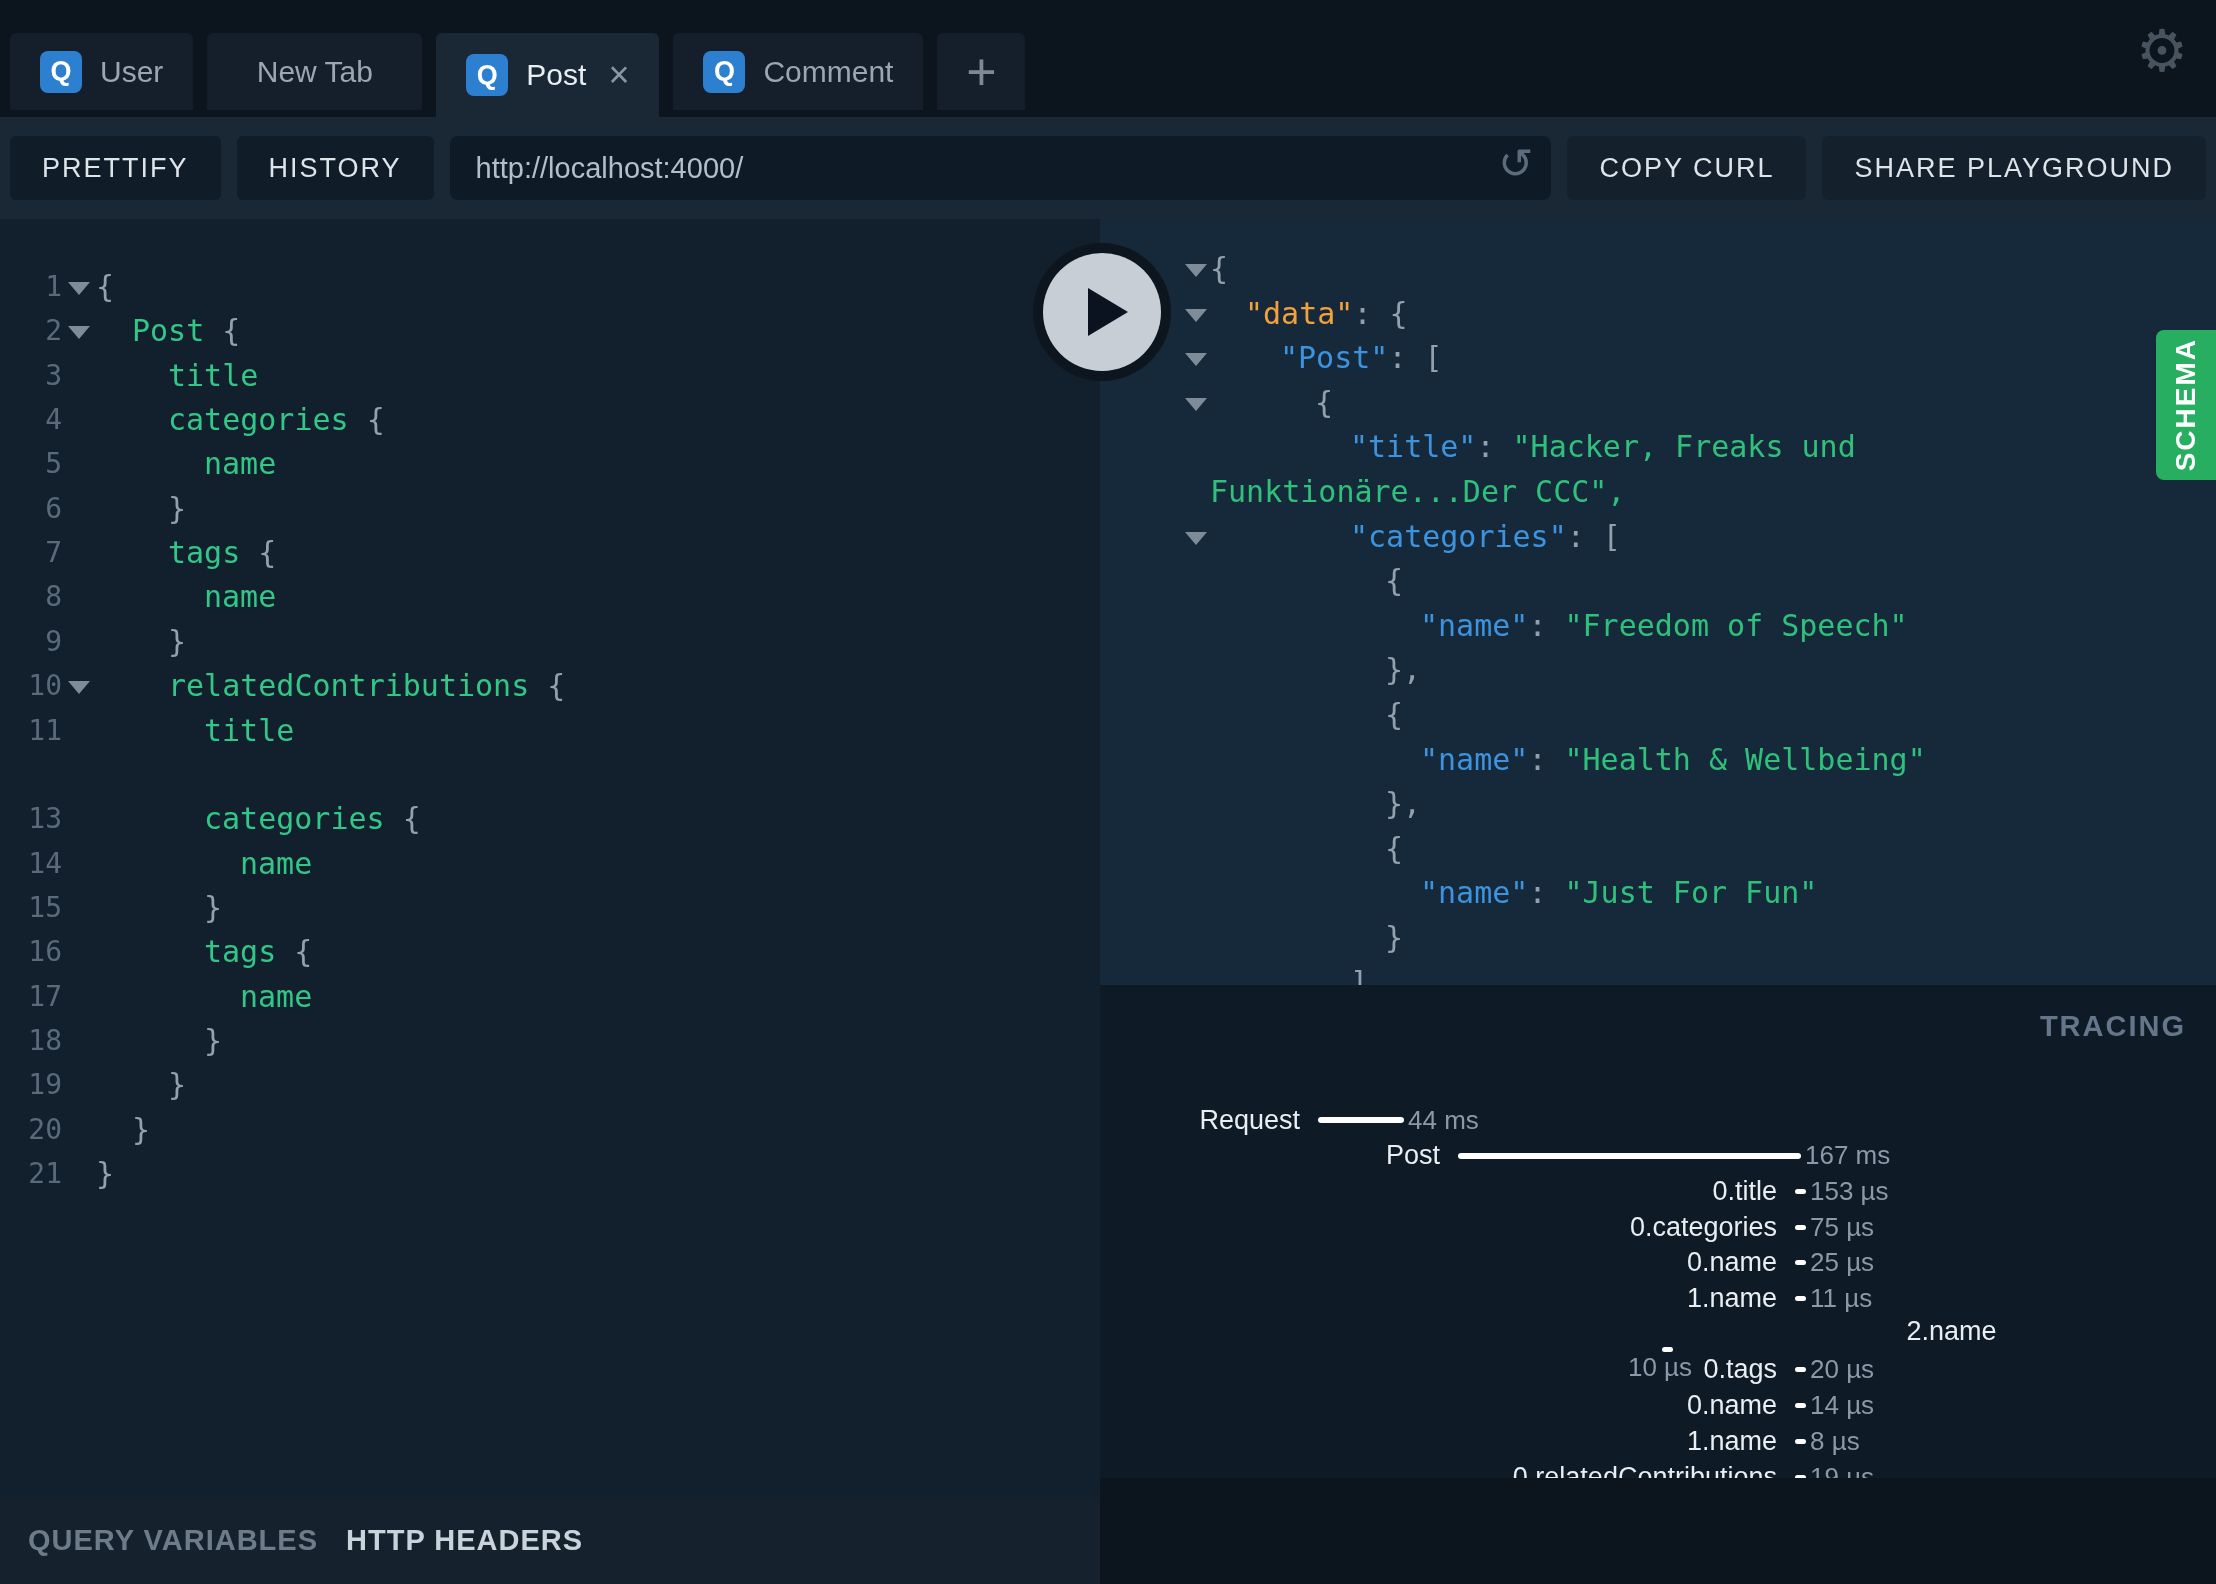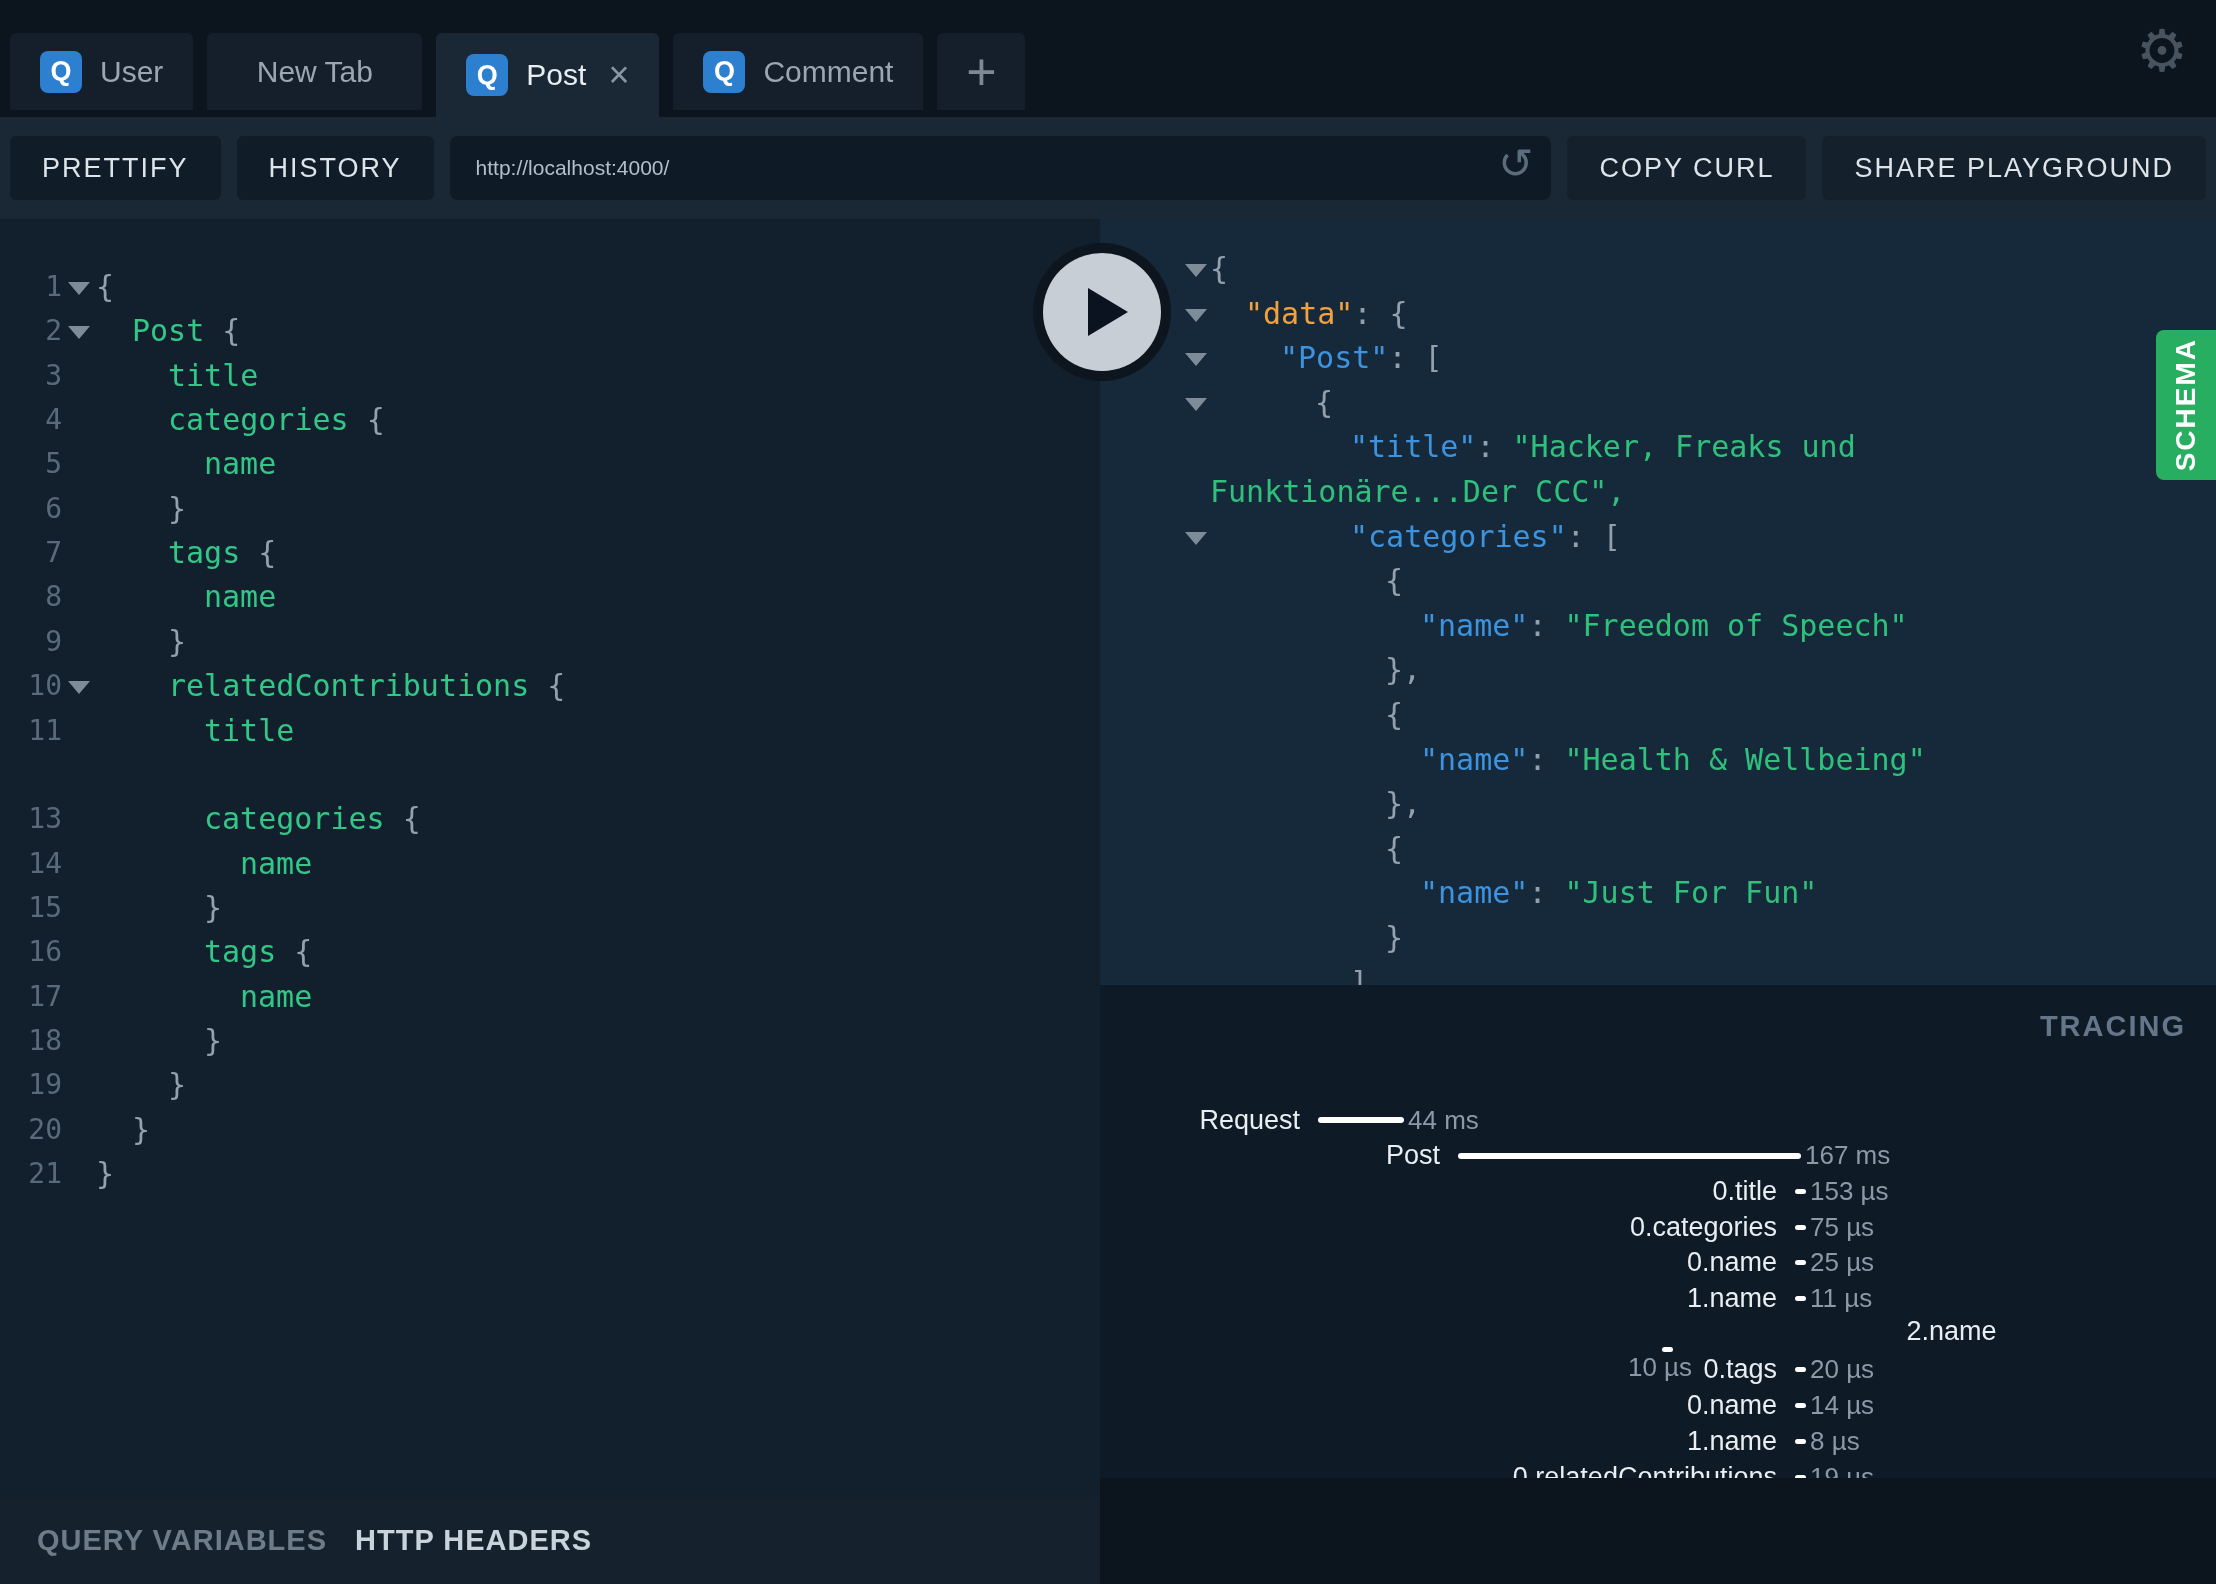--- a/index.html
+++ b/index.html
@@ -43,21 +43,21 @@
   .tbtn {
     height:64px; background:#101d28; border-radius:6px; color:#dde4ea;
     font-size:27px; letter-spacing:2px; display:flex; align-items:center;
     padding:0 32px; white-space:nowrap; cursor:pointer;
   }
   .tbtn.light { background:#14212d; }
   .url-wrap {
     flex:1; height:64px; background:#0e1b27; border-radius:8px;
     display:flex; align-items:center; padding:0 26px; position:relative;
   }
-  .url-text { color:#b3bfc9; font-size:21px; }
+  .url-text { color:#b3bfc9; font-size:29px; }
   .refresh { position:absolute; right:18px; top:7px; color:#5d6c7a; font-size:42px; line-height:1; cursor:pointer; }
 
   
   .editor-pane { position:absolute; left:0; top:219px; width:1100px; height:1278px; background:#11202c; }
   .response-pane { position:absolute; left:1100px; top:219px; width:1116px; height:766px; background:#16293a; overflow:hidden; }
   .tracing-pane { position:absolute; left:1100px; top:985px; width:1116px; height:493px; background:#0e1a26; overflow:hidden; }
 
   .code-line { position:absolute; left:0; width:100%; height:44px; }
   .code-text { position:absolute; top:0; font-size:30px; line-height:44px; white-space:pre; }
   .lnum { position:absolute; left:0; top:0; width:62px; text-align:right; color:#5a6a79; font-size:28px; line-height:44px; }
@@ -80,21 +80,21 @@
   }
   .trow { position:absolute; left:0; width:100%; height:36px; display:flex; align-items:center; }
   .t-label { display:inline-block; text-align:right; color:#e9eef2; font-size:27px; white-space:nowrap; flex:none; }
   .t-bar { display:inline-block; margin-left:18px; height:6px; background:#ffffff; border-radius:3px; flex:none; }
   .t-bar.dash { height:5px; }
   .t-time { margin-left:4px; color:#8c99a6; font-size:26px; white-space:nowrap; }
 
   
   .footer {
     position:absolute; left:0; top:1497px; width:1100px; height:87px;
-    background:#15222e; display:flex; align-items:center; padding-left:37px; gap:28px;
+    background:#15222e; display:flex; align-items:center; padding-left:28px; gap:28px;
   }
   .f-dim { color:#6e7c89; font-size:29px; font-weight:bold; letter-spacing:1px; cursor:pointer; }
   .f-bright { color:#c9d3dc; font-size:29px; font-weight:bold; letter-spacing:1px; cursor:pointer; }
 
   
   .schema-tab {
     position:absolute; right:0; top:330px; width:60px; height:150px;
     background:#27ae60; border-radius:8px 0 0 8px;
     display:flex; align-items:center; justify-content:center; cursor:pointer; z-index:5;
   }

